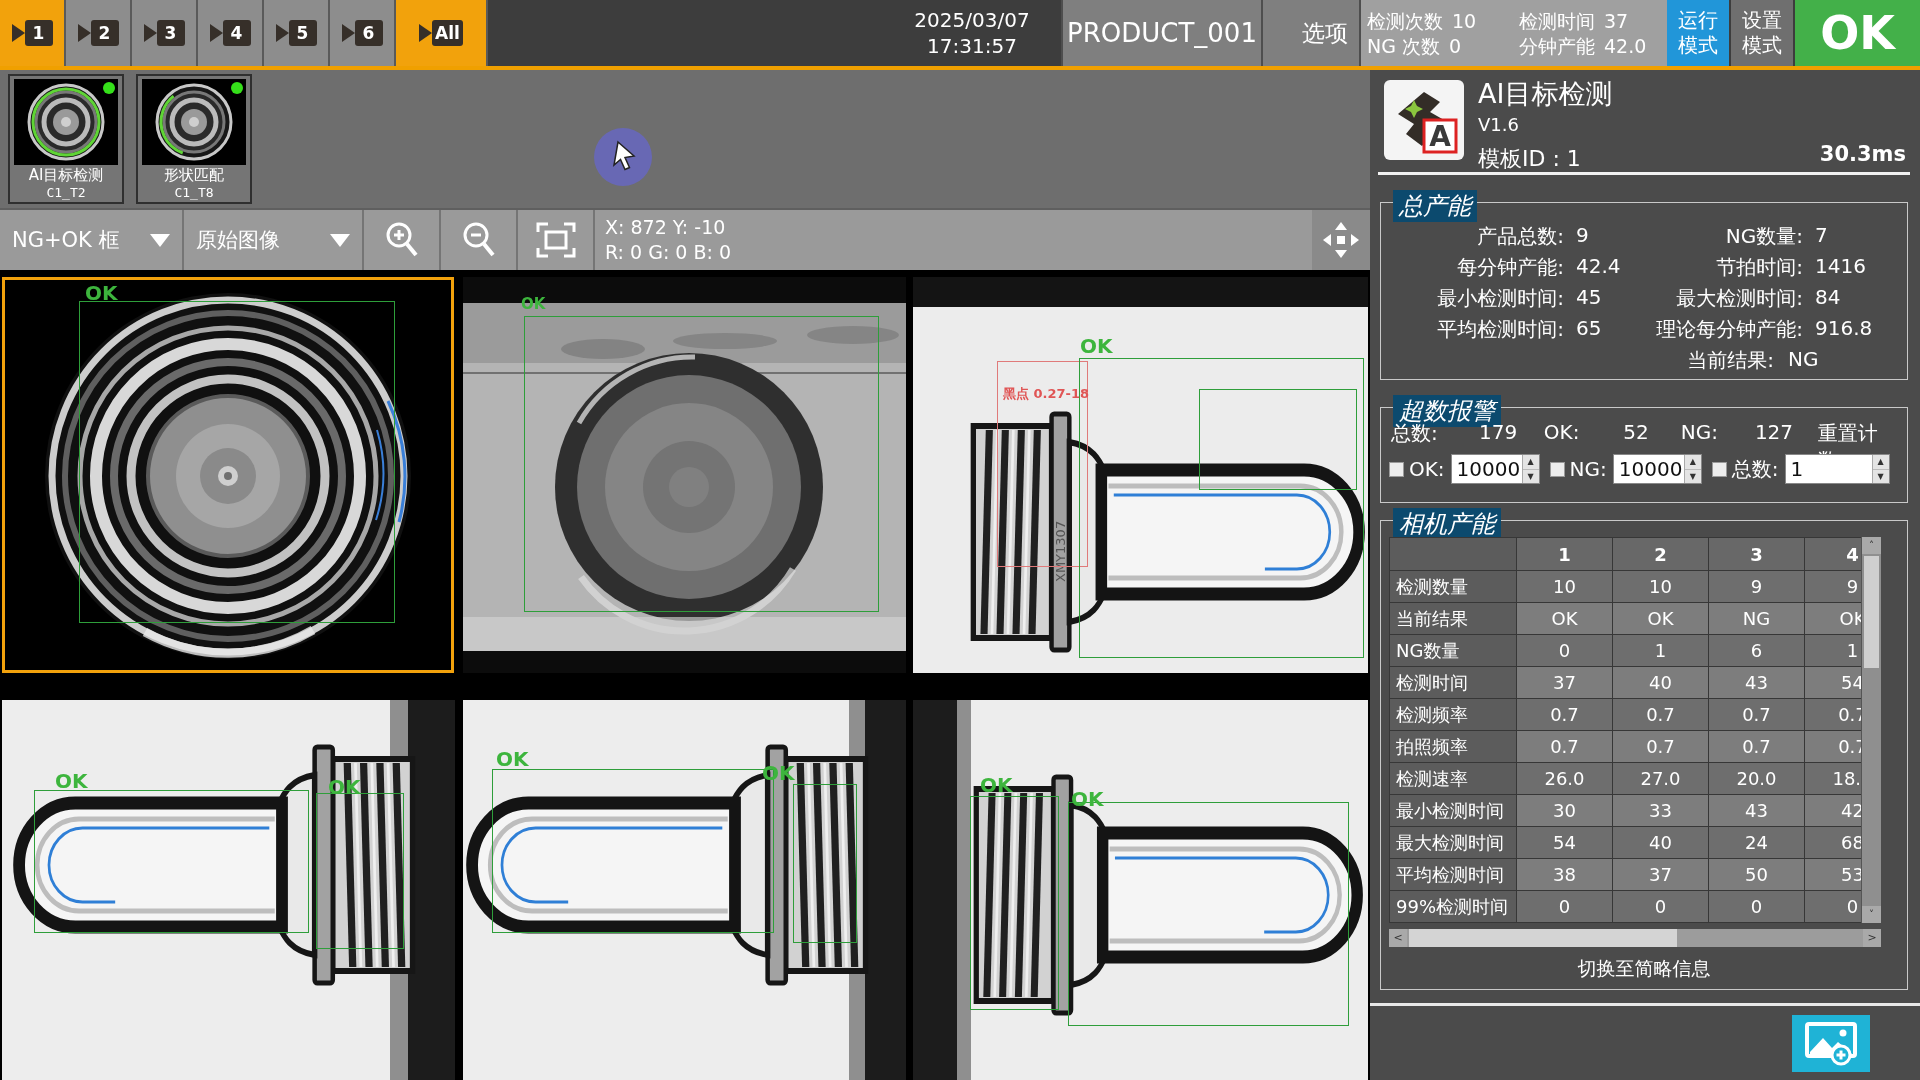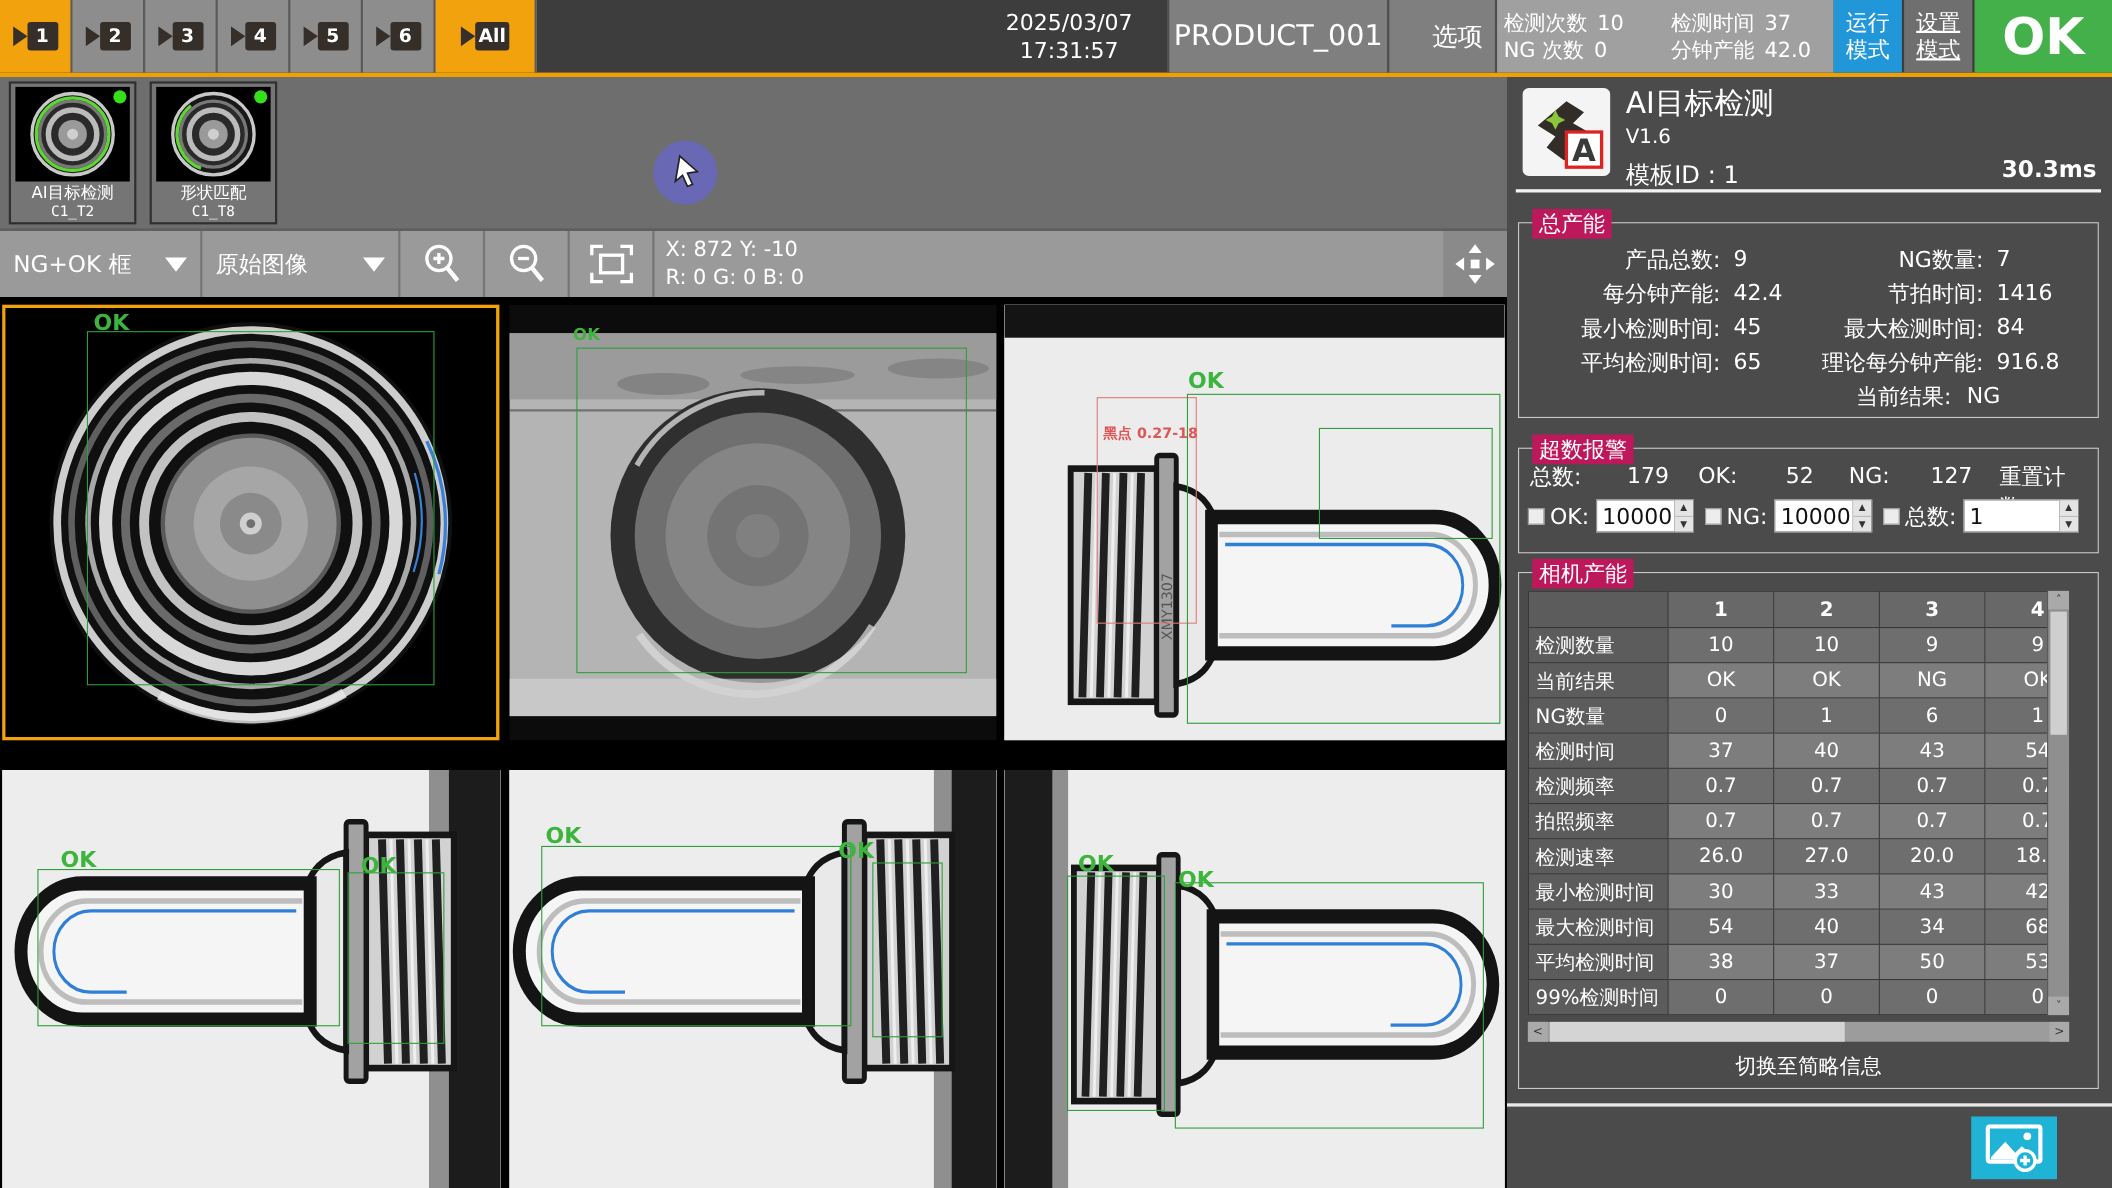--- a/index.html
+++ b/index.html
@@ -27,21 +27,21 @@
   .product-box { left:1061px; width:202px; background:#7f7f7f; font-size:26px;
                  border-left:2px solid #4e4e4e; border-right:2px solid #4e4e4e; }
   .options-btn { left:1263px; width:98px; background:#7f7f7f; font-size:23px;
                  border-right:2px solid #4e4e4e;padding-left:28px; }
   .stats-box { left:1361px; width:306px; background:#a0a0a0; display:grid;
                grid-template-columns:152px 150px; align-content:center; row-gap:1px;
                font-size:19px; padding-left:8px; line-height:24px; }
   .stat-cell { display:flex; gap:9px; white-space:nowrap; }
   .mode-btn { width:62px; flex-direction:column; font-size:20px; line-height:25px; cursor:pointer; }
   .run-btn { left:1667px; background:#2196d9; }
-  .setup-btn { left:1731px; background:#6f6f6f;text-decoration:underline; }
+  .setup-btn { left:1731px; background:#6f6f6f; }
   .status-ok { left:1795px; width:125px; background:#43b049; font-size:46px; font-weight:bold; }
 
   
   #thumbbar { position:absolute; left:0; top:70px; width:1370px; height:138px; background:#6e6e6e; }
   .thumb { position:absolute; top:4px; width:116px; height:130px; background:#757575;
            border:2px solid #2f2f2f; text-align:center; cursor:pointer; }
   .thumb-img { position:relative; margin:3px auto 0; width:104px; height:86px; background:#000; }
   .thumb-dot { position:absolute; right:3px; top:3px; width:12px; height:12px;
                border-radius:50%; background:#35e01a; }
   .thumb-title { font-size:15px; line-height:20px; }
@@ -80,21 +80,21 @@
   .rrect { position:absolute; border:1px solid #e07a7a; }
 
   
   #panel { position:absolute; left:1370px; top:70px; width:550px; height:1010px; background:#4b4b4b; }
   .p-title { position:absolute; left:108px; top:6px; font-size:27px; }
   .p-version { position:absolute; left:108px; top:44px; font-size:18px; }
   .p-template { position:absolute; left:108px; top:74px; font-size:22px; }
   .p-elapsed { position:absolute; right:14px; top:72px; font-size:21px; font-weight:bold; }
   .hrline { position:absolute; left:8px; top:102px; width:532px; height:3px; background:#f2f2f2; }
   .groupbox { position:absolute; border:1px solid #c9c9c9; }
-  .gb-title { position:absolute; top:-13px; left:12px; background:#be185d; padding:0 6px; font-size:20px; }
+  .gb-title { position:absolute; top:-13px; left:12px; background:#0c4a6e; padding:0 6px; font-size:24px;font-style:italic; }
   #fs1 { left:10px; top:132px; width:528px; height:178px; }
   .gb-row { position:absolute; left:0; width:100%; height:26px; font-size:20px; }
   .ll { position:absolute; left:0;  width:183px; text-align:right; }
   .lv { position:absolute; left:195px; width:90px; }
   .rl { position:absolute; left:240px; width:182px; text-align:right; }
   .rv { position:absolute; left:434px; width:90px; }
   .res-l { position:absolute; left:0; width:393px; text-align:right; }
   .res-v { position:absolute; left:407px; width:90px; }
 
   #fs2 { left:10px; top:337px; width:528px; height:96px; }
@@ -585,21 +585,21 @@
               <div class="td rowlabel">最小检测时间</div>
               <div class="td">30</div>
               <div class="td">33</div>
               <div class="td">43</div>
               <div class="td">42</div>
             </div>
             <div class="tr">
               <div class="td rowlabel">最大检测时间</div>
               <div class="td">54</div>
               <div class="td">40</div>
-              <div class="td">34</div>
+              <div class="td">24</div>
               <div class="td">68</div>
             </div>
             <div class="tr alt">
               <div class="td rowlabel">平均检测时间</div>
               <div class="td">38</div>
               <div class="td">37</div>
               <div class="td">50</div>
               <div class="td">53</div>
             </div>
             <div class="tr">

